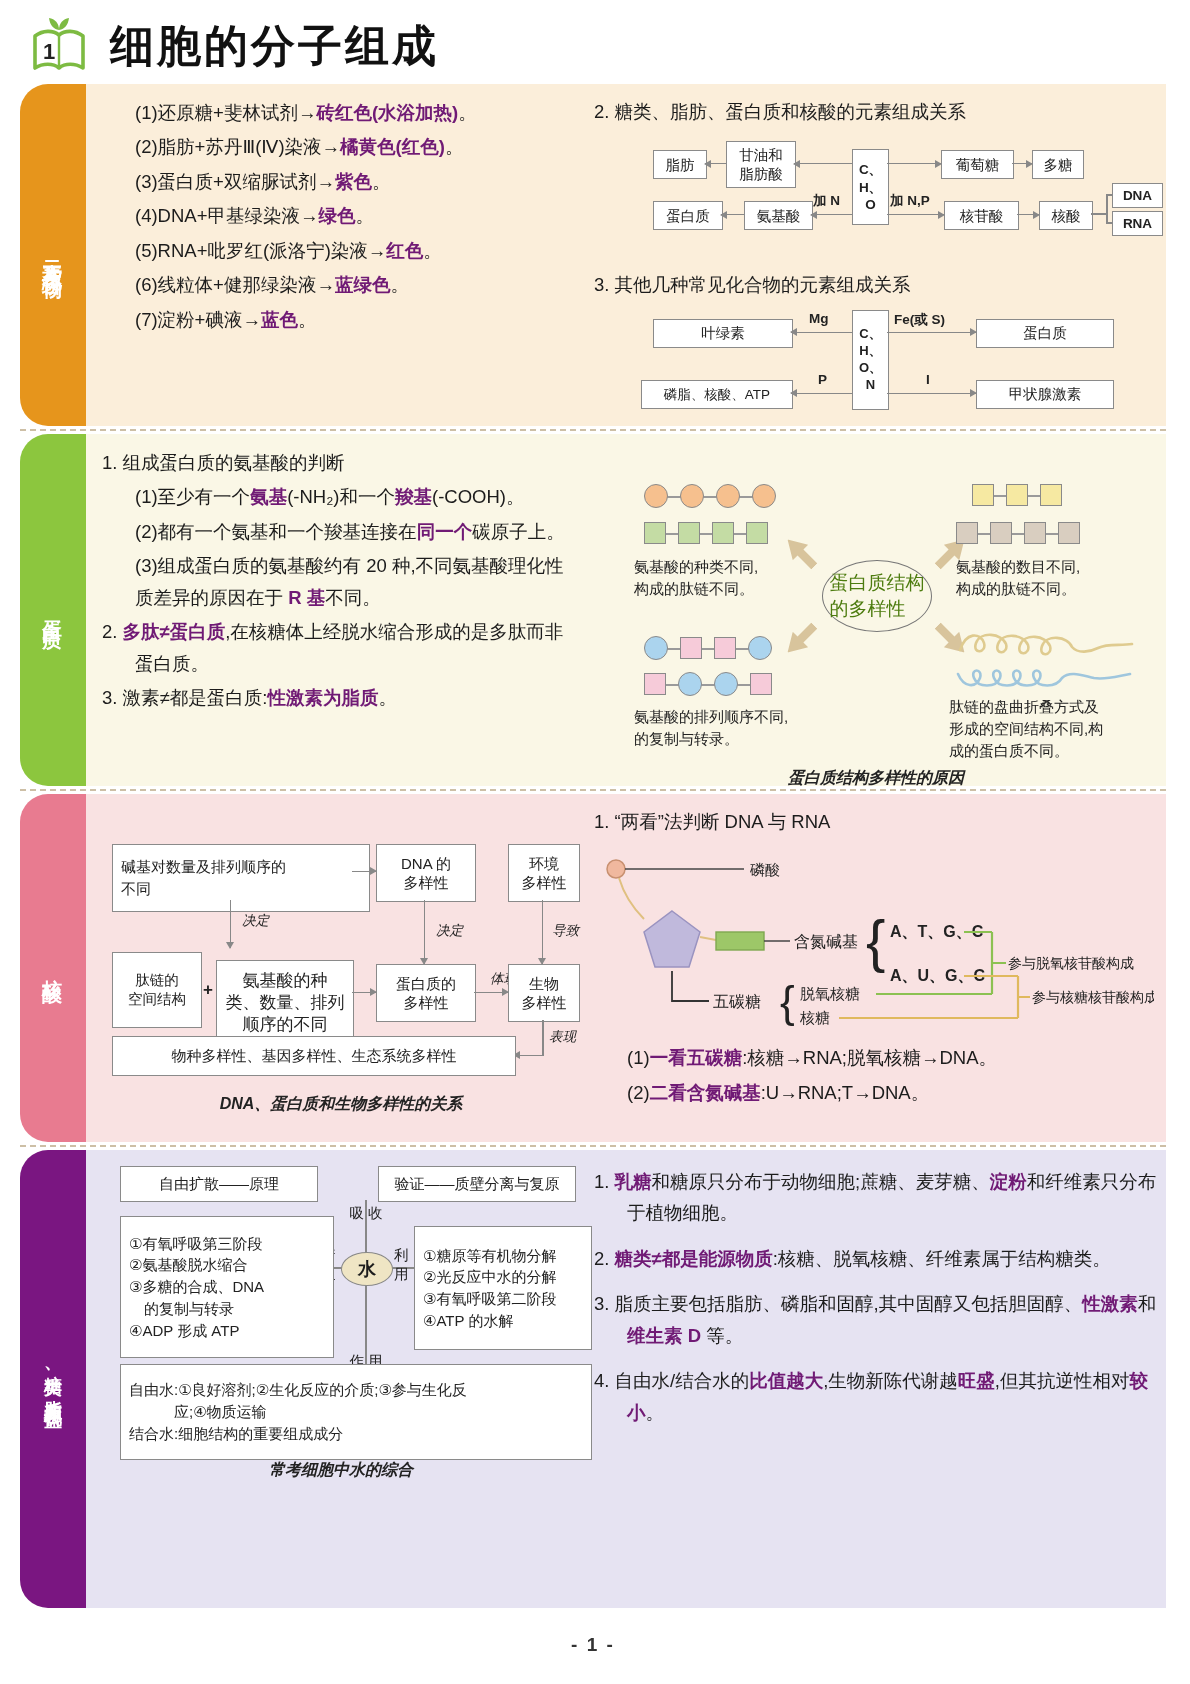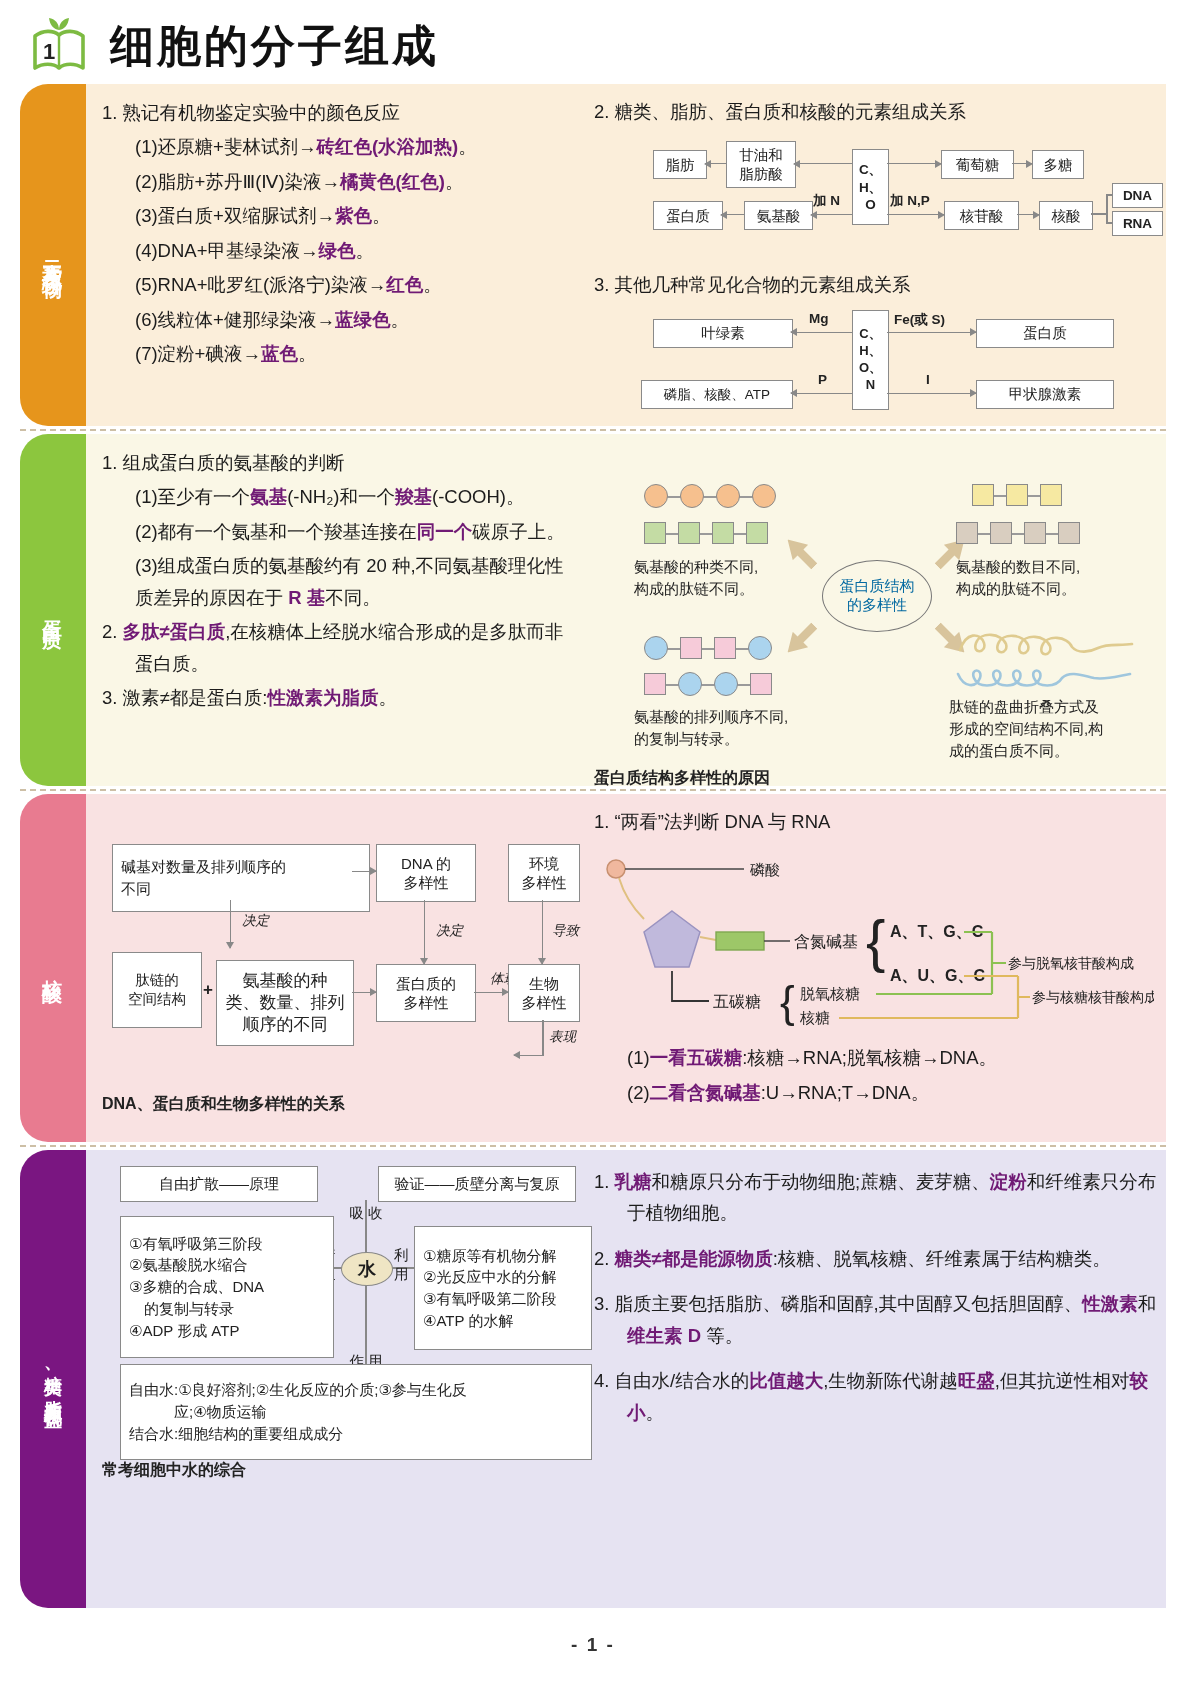--- a/index.html
+++ b/index.html
@@ -29,40 +29,40 @@
   .sub{padding-left:33px;margin:3px 0;}
   .hl{color:#701a75;font-weight:700;}
   
   .dg{position:relative;}
   .bx{position:absolute;background:#fff;border:1.4px solid #8a8a8a;display:flex;align-items:center;
       justify-content:center;text-align:center;white-space:pre-line;color:#222;font-size:14.5px;line-height:1.3;}
   .bx.la{justify-content:flex-start;text-align:left;padding:5px 8px;line-height:1.45;}
   .bx.bold{font-weight:700;}
   .dlab{position:absolute;font-size:13.5px;color:#222;white-space:nowrap;}
   .dlab.b{font-weight:700;}
-  .dcap{font-weight:600;font-size:16px;color:#222;margin-top:4px;}
+  .dcap{text-align:center;font-weight:600;font-size:16px;color:#222;margin-top:4px;font-style:italic;}
   .ar{position:absolute;border-top:1.5px solid #888;}
   .ar.r:after{content:"";position:absolute;right:-1px;top:-4.75px;border-top:4px solid transparent;
       border-bottom:4px solid transparent;border-left:7px solid #888;}
   .ar.l:after{content:"";position:absolute;left:-1px;top:-4.75px;border-top:4px solid transparent;
       border-bottom:4px solid transparent;border-right:7px solid #888;}
   .arv{position:absolute;border-left:1.5px solid #888;}
   .arv.d:after{content:"";position:absolute;left:-4.75px;bottom:-1px;border-left:4px solid transparent;
       border-right:4px solid transparent;border-top:7px solid #888;}
   .ln{position:absolute;background:#888;}
   
   .chain{position:absolute;display:flex;align-items:center;gap:12px;}
   .chain:before{content:"";position:absolute;left:10px;right:10px;top:50%;height:2px;background:#9a9a9a;}
   .bead{position:relative;z-index:1;width:24px;height:24px;border:1.6px solid #8a8a8a;box-sizing:border-box;}
   .bead.round{border-radius:50%;}
   .bead.sq{width:22px;height:22px;}
   .c-or{background:#F6C08E}.c-gr{background:#C4DCA4}.c-ye{background:#F6E9A2}
   .c-tn{background:#D9CEC0}.c-bl{background:#ABD4EE}.c-pk{background:#F6CBD9}
   .bubble{position:absolute;border:1.6px solid #777;border-radius:50%;display:flex;align-items:center;
-      justify-content:center;text-align:center;white-space:pre-line;font-size:15px;color:#0369a1;}
+      justify-content:center;white-space:pre-line;font-size:19px;color:#4d7c0f;}
   .barrow{position:absolute;width:38px;height:26px;background:#D8C49C;
       clip-path:polygon(0 34%,52% 34%,52% 8%,100% 50%,52% 92%,52% 66%,0 66%);}
   .qcap{position:absolute;font-size:15px;line-height:1.45;color:#222;white-space:pre-line;}
   
   .wlab{position:absolute;font-size:14.5px;color:#222;white-space:pre-line;text-align:center;line-height:1.3;}
   .water{position:absolute;background:#EFE5C4;border:1.5px solid #888;border-radius:50%;
       display:flex;align-items:center;justify-content:center;font-size:18px;font-weight:700;z-index:2;}
   
   .foot{text-align:center;font-size:19px;font-weight:600;color:#333;margin-top:26px;letter-spacing:2px;}
   svg text{font-family:"Liberation Sans","DejaVu Sans",sans-serif;fill:#222;}
@@ -84,21 +84,20 @@
       <h1>细胞的分子组成</h1>
     </div>
 
     <div class="row h1">
       <div class="tab tb-or">
           <span>元素与化合物</span>
         </div>
       <div class="panel bg1">
         <div class="cols">
           <div class="colL">
-            <div class="txt item">1. 熟记有机物鉴定实验中的颜色反应</div>
             <div class="txt sub"><span>(1)还原糖+斐林试剂→</span><span class="hl">砖红色(水浴加热)</span><span>。</span></div>
             <div class="txt sub"><span>(2)脂肪+苏丹Ⅲ(Ⅳ)染液→</span><span class="hl">橘黄色(红色)</span><span>。</span></div>
             <div class="txt sub"><span>(3)蛋白质+双缩脲试剂→</span><span class="hl">紫色</span><span>。</span></div>
             <div class="txt sub"><span>(4)DNA+甲基绿染液→</span><span class="hl">绿色</span><span>。</span></div>
             <div class="txt sub"><span>(5)RNA+吡罗红(派洛宁)染液→</span><span class="hl">红色</span><span>。</span></div>
             <div class="txt sub"><span>(6)线粒体+健那绿染液→</span><span class="hl">蓝绿色</span><span>。</span></div>
             <div class="txt sub"><span>(7)淀粉+碘液→</span><span class="hl">蓝色</span><span>。</span></div>
           </div>
           <div class="colR">
             <div class="txt" style="margin:2px 0 4px 0">2. 糖类、脂肪、蛋白质和核酸的元素组成关系</div>
@@ -271,20 +270,21 @@
               <div class="bx" style="left:274px;top:160px;width:98px;height:56px;font-size:15px">蛋白质的
 多样性</div>
               <div class="ar r" style="left:250px;top:188px;width:24px"></div>
               <div class="dlab" style="left:388px;top:166px;font-style:italic">体现</div>
               <div class="ar r" style="left:372px;top:188px;width:34px"></div>
               <div class="bx" style="left:406px;top:160px;width:70px;height:56px;font-size:15px">生物
 多样性</div>
               <div class="ln" style="left:440px;top:216px;width:1.5px;height:36px"></div>
               <div class="dlab" style="left:447px;top:224px;font-style:italic">表现</div>
               <div class="ar l" style="left:412px;top:251px;width:29px"></div>
+              <div class="bx" style="left:10px;top:232px;width:402px;height:38px;font-size:15px">物种多样性、基因多样性、生态系统多样性</div>
             </div>
             <div class="dcap">DNA、蛋白质和生物多样性的关系</div>
           </div>
           <div class="colR">
             <div class="txt" style="margin:2px 0 2px 0">1. “两看”法判断 DNA 与 RNA</div>
             
             <svg width="560" height="196" viewBox="0 0 560 196">
               <circle cx="22" cy="30" r="9" fill="#F0B89E" stroke="#C89070" stroke-width="1.5"></circle>
               <line x1="31" y1="30" x2="150" y2="30" stroke="#444" stroke-width="1.5"></line>
               <text x="156" y="36" font-size="15">磷酸</text>

